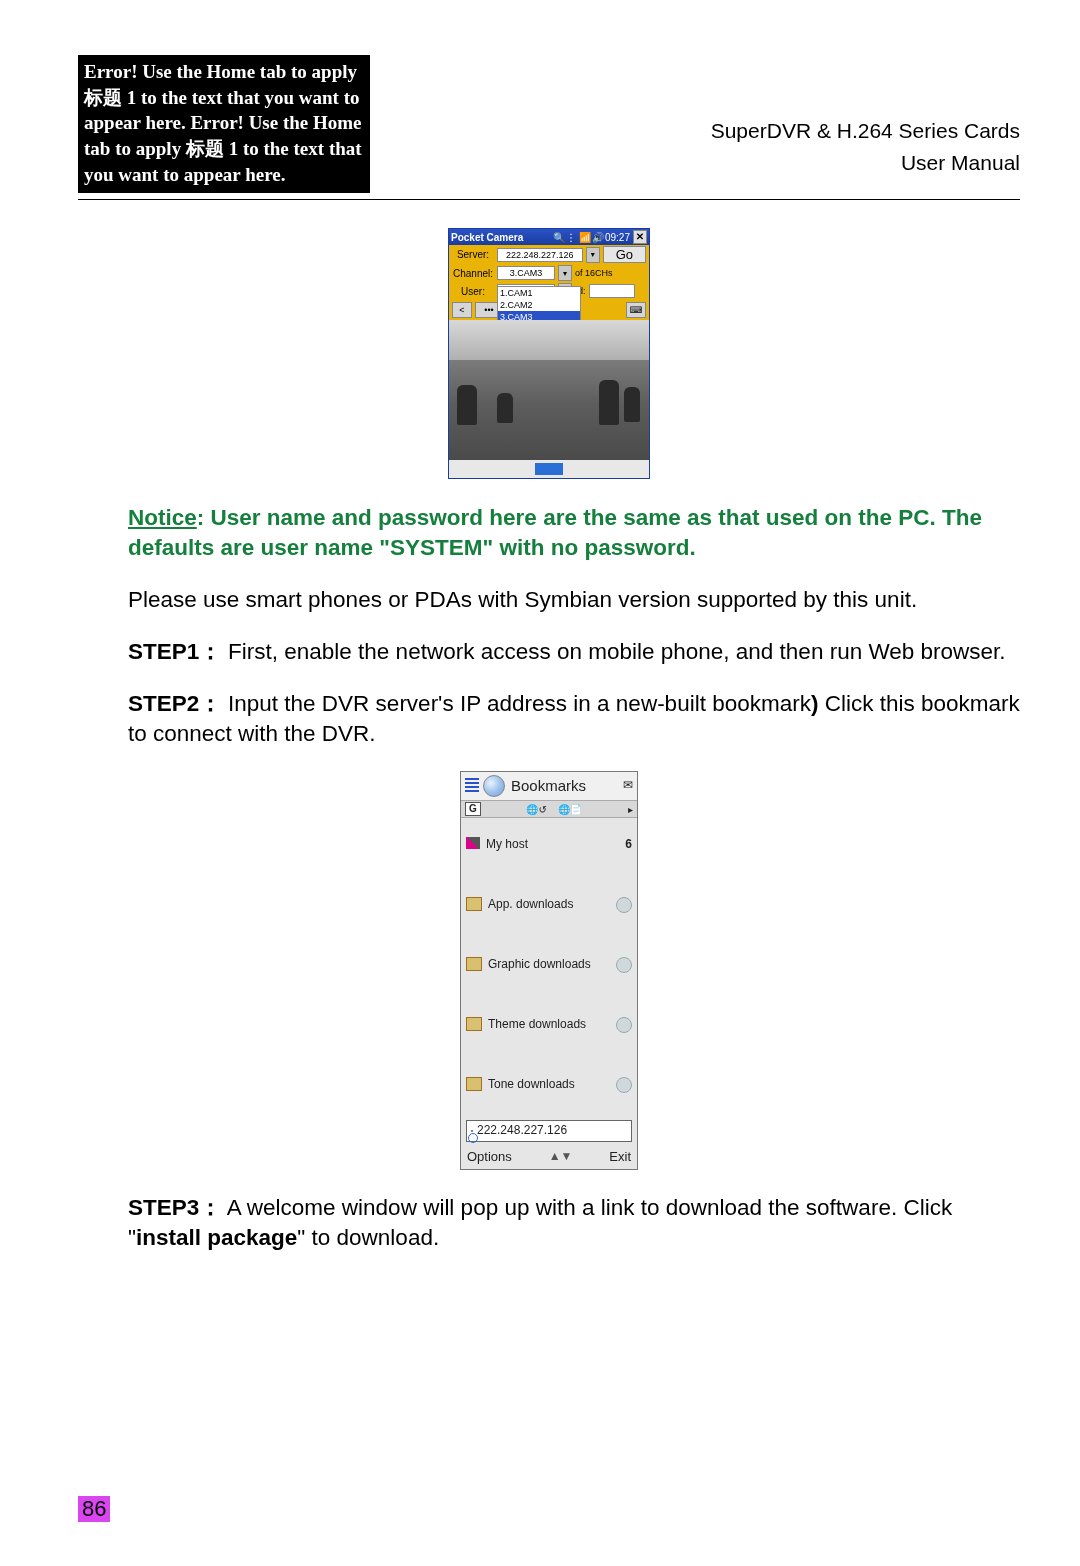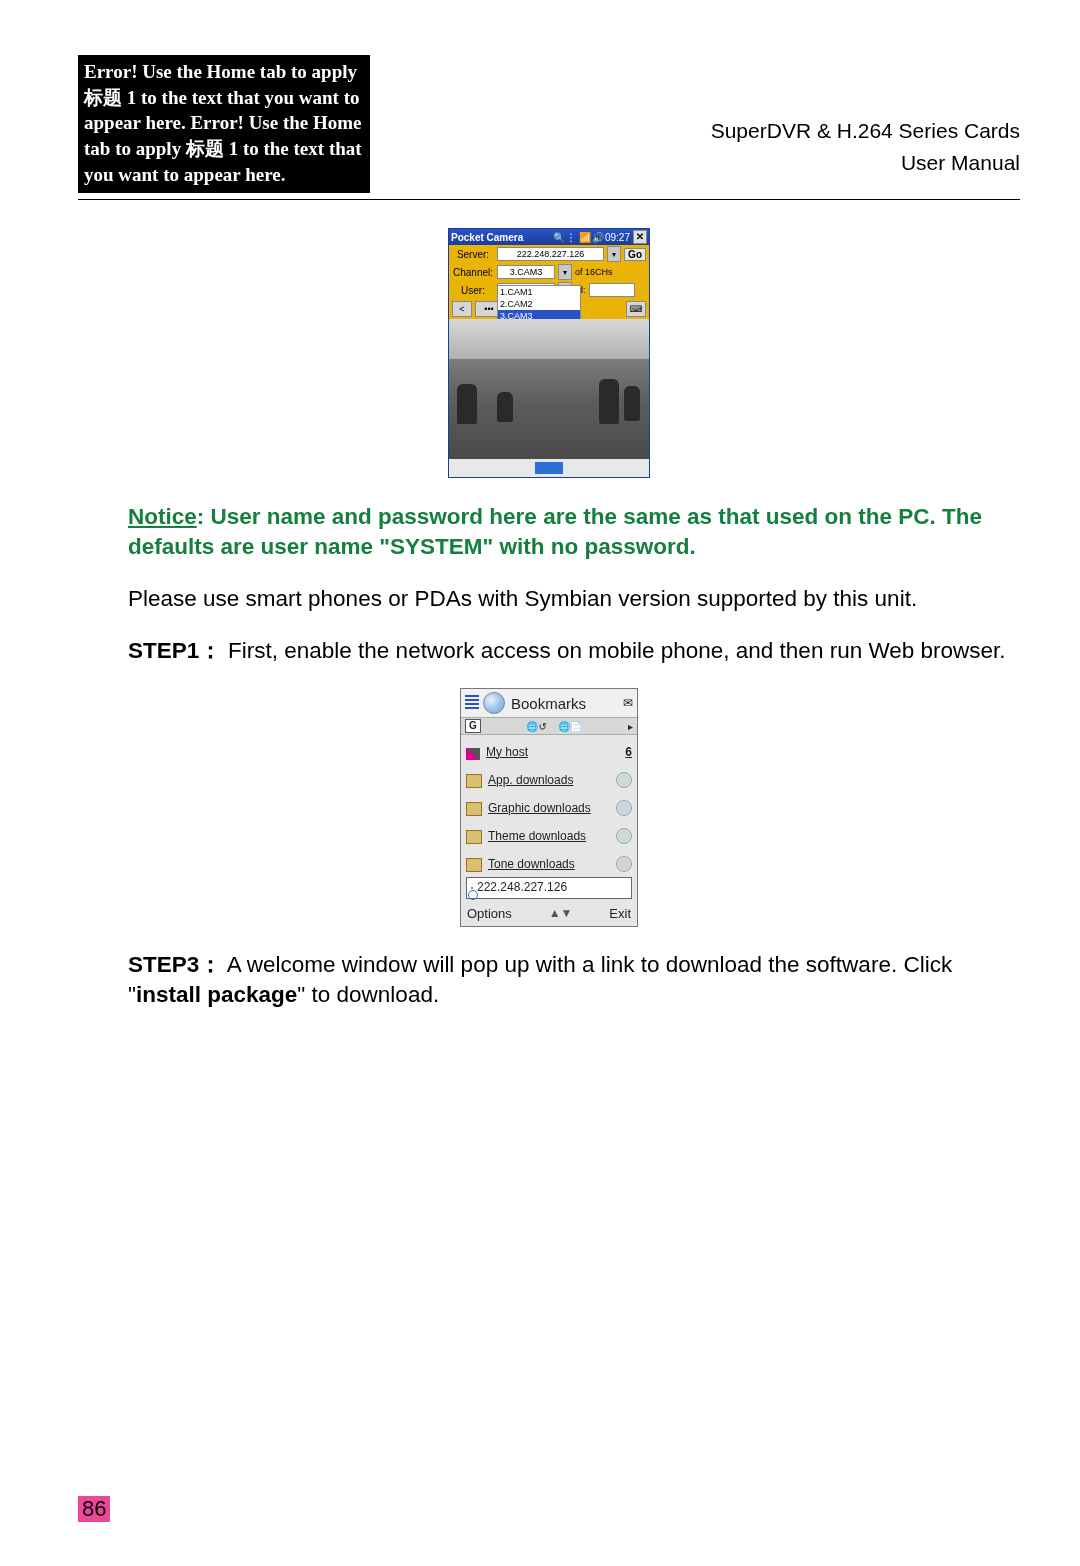--- a/index.html
+++ b/index.html
@@ -58,21 +58,21 @@
     gap: 3px;
   }
   .pocket-title .t { flex:1; font-weight:bold; }
   .pocket-title .ic { width:10px;height:10px;display:inline-block;}
   .pocket-close {
     background:#e0e0e0;color:#000;width:12px;height:12px;line-height:12px;text-align:center;font-weight:bold;border:1px solid #888;
   }
   .pocket-row { display:flex;align-items:center;padding:1px 3px;gap:3px;text-align:center;}
   .pocket-row label{ width:42px;font-size:10px;}
   .p-input{ background:#fff;border:1px solid #888;height:12px;flex:1;font-size:9px;padding:0 2px;line-height:12px;overflow:hidden;white-space:nowrap;}
-  .p-btn{ background:#e6e6e6;border:1px solid #888;font-size:10px;padding:0 3px;font-weight:bold;}
+  .p-btn{ background:#e6e6e6;border:1px solid #888;font-size:13px;padding:0 12px;font-weight:normal;}
   .dd-arrow{width:12px;height:14px;background:#c8c8c8;border:1px solid #888;display:flex;align-items:center;justify-content:center;font-size:8px;}
   .pocket-dropdown{position:relative;margin-left:48px;width:82px;background:#fff;border:1px solid #888;font-size:9px;}
   .pocket-dropdown div{padding:0 2px;line-height:12px;}
   .pocket-dropdown .sel{background:#2a52c7;color:#fff;}
   .pocket-nav{display:flex;align-items:center;padding:2px 3px;gap:3px;}
   .pocket-nav .nav-btn{width:18px;height:14px;background:#d6d6d6;border:1px solid #888;display:flex;align-items:center;justify-content:center;font-size:9px;}
   .video-area{
     height:140px;background:#666;position:relative;overflow:hidden;
     background: linear-gradient(180deg,#9a9a9a 0%,#7a7a7a 30%,#5d5d5d 60%,#4a4a4a 100%);
   }
@@ -95,35 +95,35 @@
   .symbian {
     display:inline-block;width:176px;border:1px solid #777;background:#e6e6e6;font-size:12px;color:#222;text-align:left;
   }
   .sym-top{display:flex;align-items:center;padding:3px 4px;background:#f0f0f0;}
   .sym-top .bars{width:14px;height:16px;background:repeating-linear-gradient(180deg,#2a52c7 0 2px,transparent 2px 4px);margin-right:4px;}
   .sym-top .globe{width:20px;height:20px;border-radius:50%;background:radial-gradient(circle at 35% 35%,#eaf3ff 0%,#9fc3ee 50%,#6da0d8 100%);border:1px solid #888;margin-right:6px;}
   .sym-top .mail{margin-left:auto;font-size:12px;}
   .sym-tabs{height:16px;background:#d8d8d8;border-top:1px solid #aaa;border-bottom:1px solid #aaa;display:flex;align-items:center;font-size:10px;}
   .sym-tabs .g{width:14px;height:12px;border:1px solid #555;margin:0 4px;background:#fff;text-align:center;line-height:11px;font-weight:bold;}
   .sym-tabs .mid{flex:1;text-align:center;}
-  .sym-list .row{display:flex;align-items:flex-end;padding:3px 5px;border-bottom:0;height:22px;text-decoration:underline;}
+  .sym-list .row{display:flex;align-items:flex-start;padding:19px 5px;border-bottom:0;height:22px;}
   .sym-list .row .ic{width:14px;height:12px;margin-right:6px;}
   .ic-pencil{background:linear-gradient(45deg,#d08 0 50%,#555 50%);}
   .ic-folder{background:#d8c070;border:1px solid #a07020;}
   .ic-page{background:#fff;border:1px solid #888;position:relative;}
   .ic-page::before{content:"";position:absolute;left:-4px;top:2px;width:8px;height:8px;border-radius:50%;border:1px solid #2a6fd6;}
   .sym-list .row .radio{width:14px;height:14px;border-radius:50%;background:#cfd8dc;border:1px solid #9aa;margin-left:auto;}
   .sym-list .row .six{margin-left:auto;font-weight:bold;}
   .sym-input{margin:2px 5px 4px 5px;border:1px solid #666;background:#fff;padding:2px 4px;display:flex;align-items:center;gap:4px;}
   .sym-bottom{display:flex;align-items:center;padding:2px 6px 4px 6px;font-size:13px;}
   .sym-bottom .mid{flex:1;text-align:center;font-size:12px;color:#555;}
 
   .page-number{
     position:absolute;left:78px;bottom:44px;font-size:22px;
-    background:#ec4899;padding:0 4px;
+    background:#d946ef;padding:0 4px;
   }
 </style>
 </head>
 <body>
 
 <div class="page">
   <div class="header-row">
     <div class="error-box">Error! Use the Home tab to apply 标题 1 to the text that you want to appear here. Error! Use the Home tab to apply 标题 1 to the text that you want to appear here.</div>
     <div class="header-right">
       <div>SuperDVR &amp; H.264 Series Cards</div>
@@ -195,20 +195,23 @@
     </div>
 
 
     <div class="body-block">
       <p>Please use smart phones or PDAs with Symbian version supported by this unit.</p>
 
       <p>
         <span class="step-lbl">STEP1：</span><span> First, enable the network access on mobile phone, and then run Web browser.</span>
       </p>
 
+      <p>
+        <span class="step-lbl">STEP2：</span><span> Input the DVR server's IP address in a new-built bookmark</span><span class="step-lbl">)</span><span> Click this bookmark to connect with the DVR.</span>
+      </p>
     </div>
 
     <div class="figure-wrap">
       <div class="symbian">
         <div class="sym-top">
           <div class="bars"></div>
           <div class="globe"></div>
           <span style="font-size:15px">Bookmarks</span>
           <span class="mail">✉</span>
         </div>

